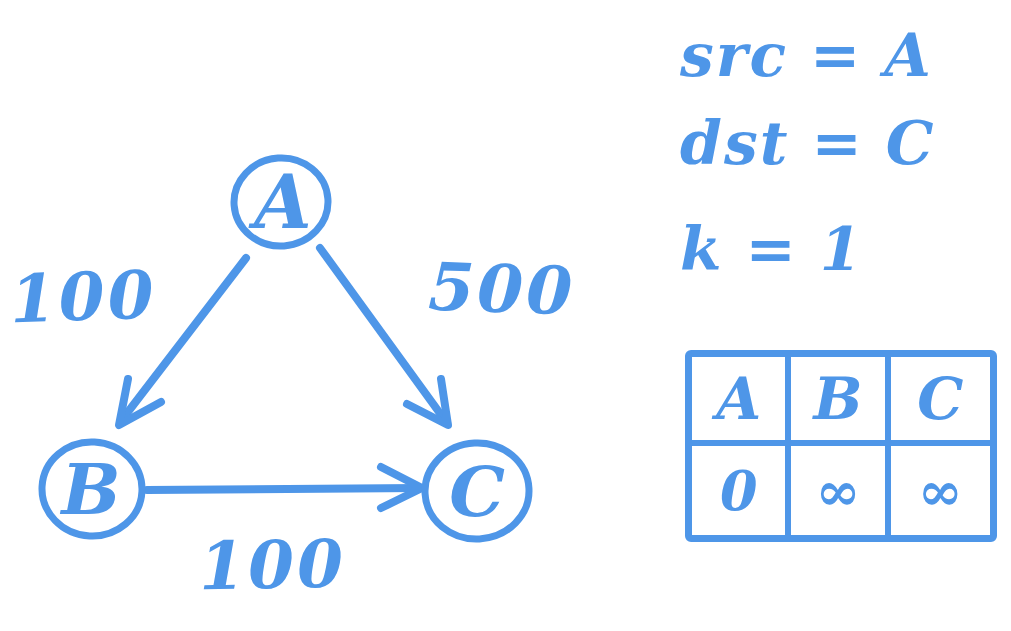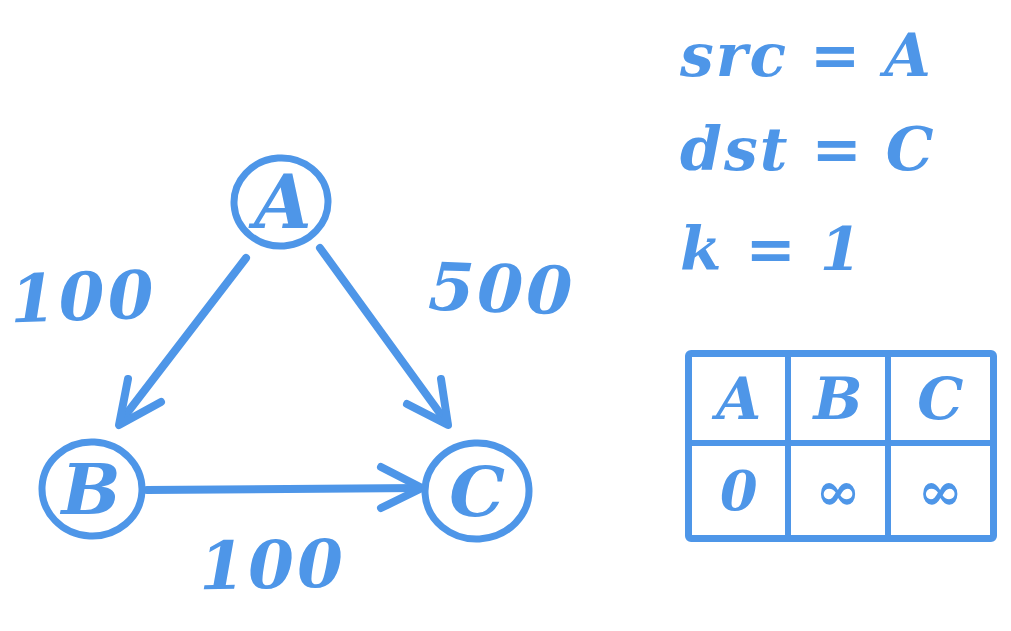--- a/index.html
+++ b/index.html
@@ -32,21 +32,21 @@
     left: 680px;
     display: flex;
     align-items: flex-start;
     gap: 22px;
     font-size: 60px;
     line-height: 62px;
     letter-spacing: 2px;
     white-space: nowrap;
   }
   .param-src { top: 24px; }
-  .param-dst { top: 118px; }
+  .param-dst { top: 112px; }
   .param-k   { top: 218px; }
 
   
   .dist-table {
     position: absolute;
     left: 685px;
     top: 350px;
     width: 312px;
     height: 192px;
     box-sizing: border-box;

